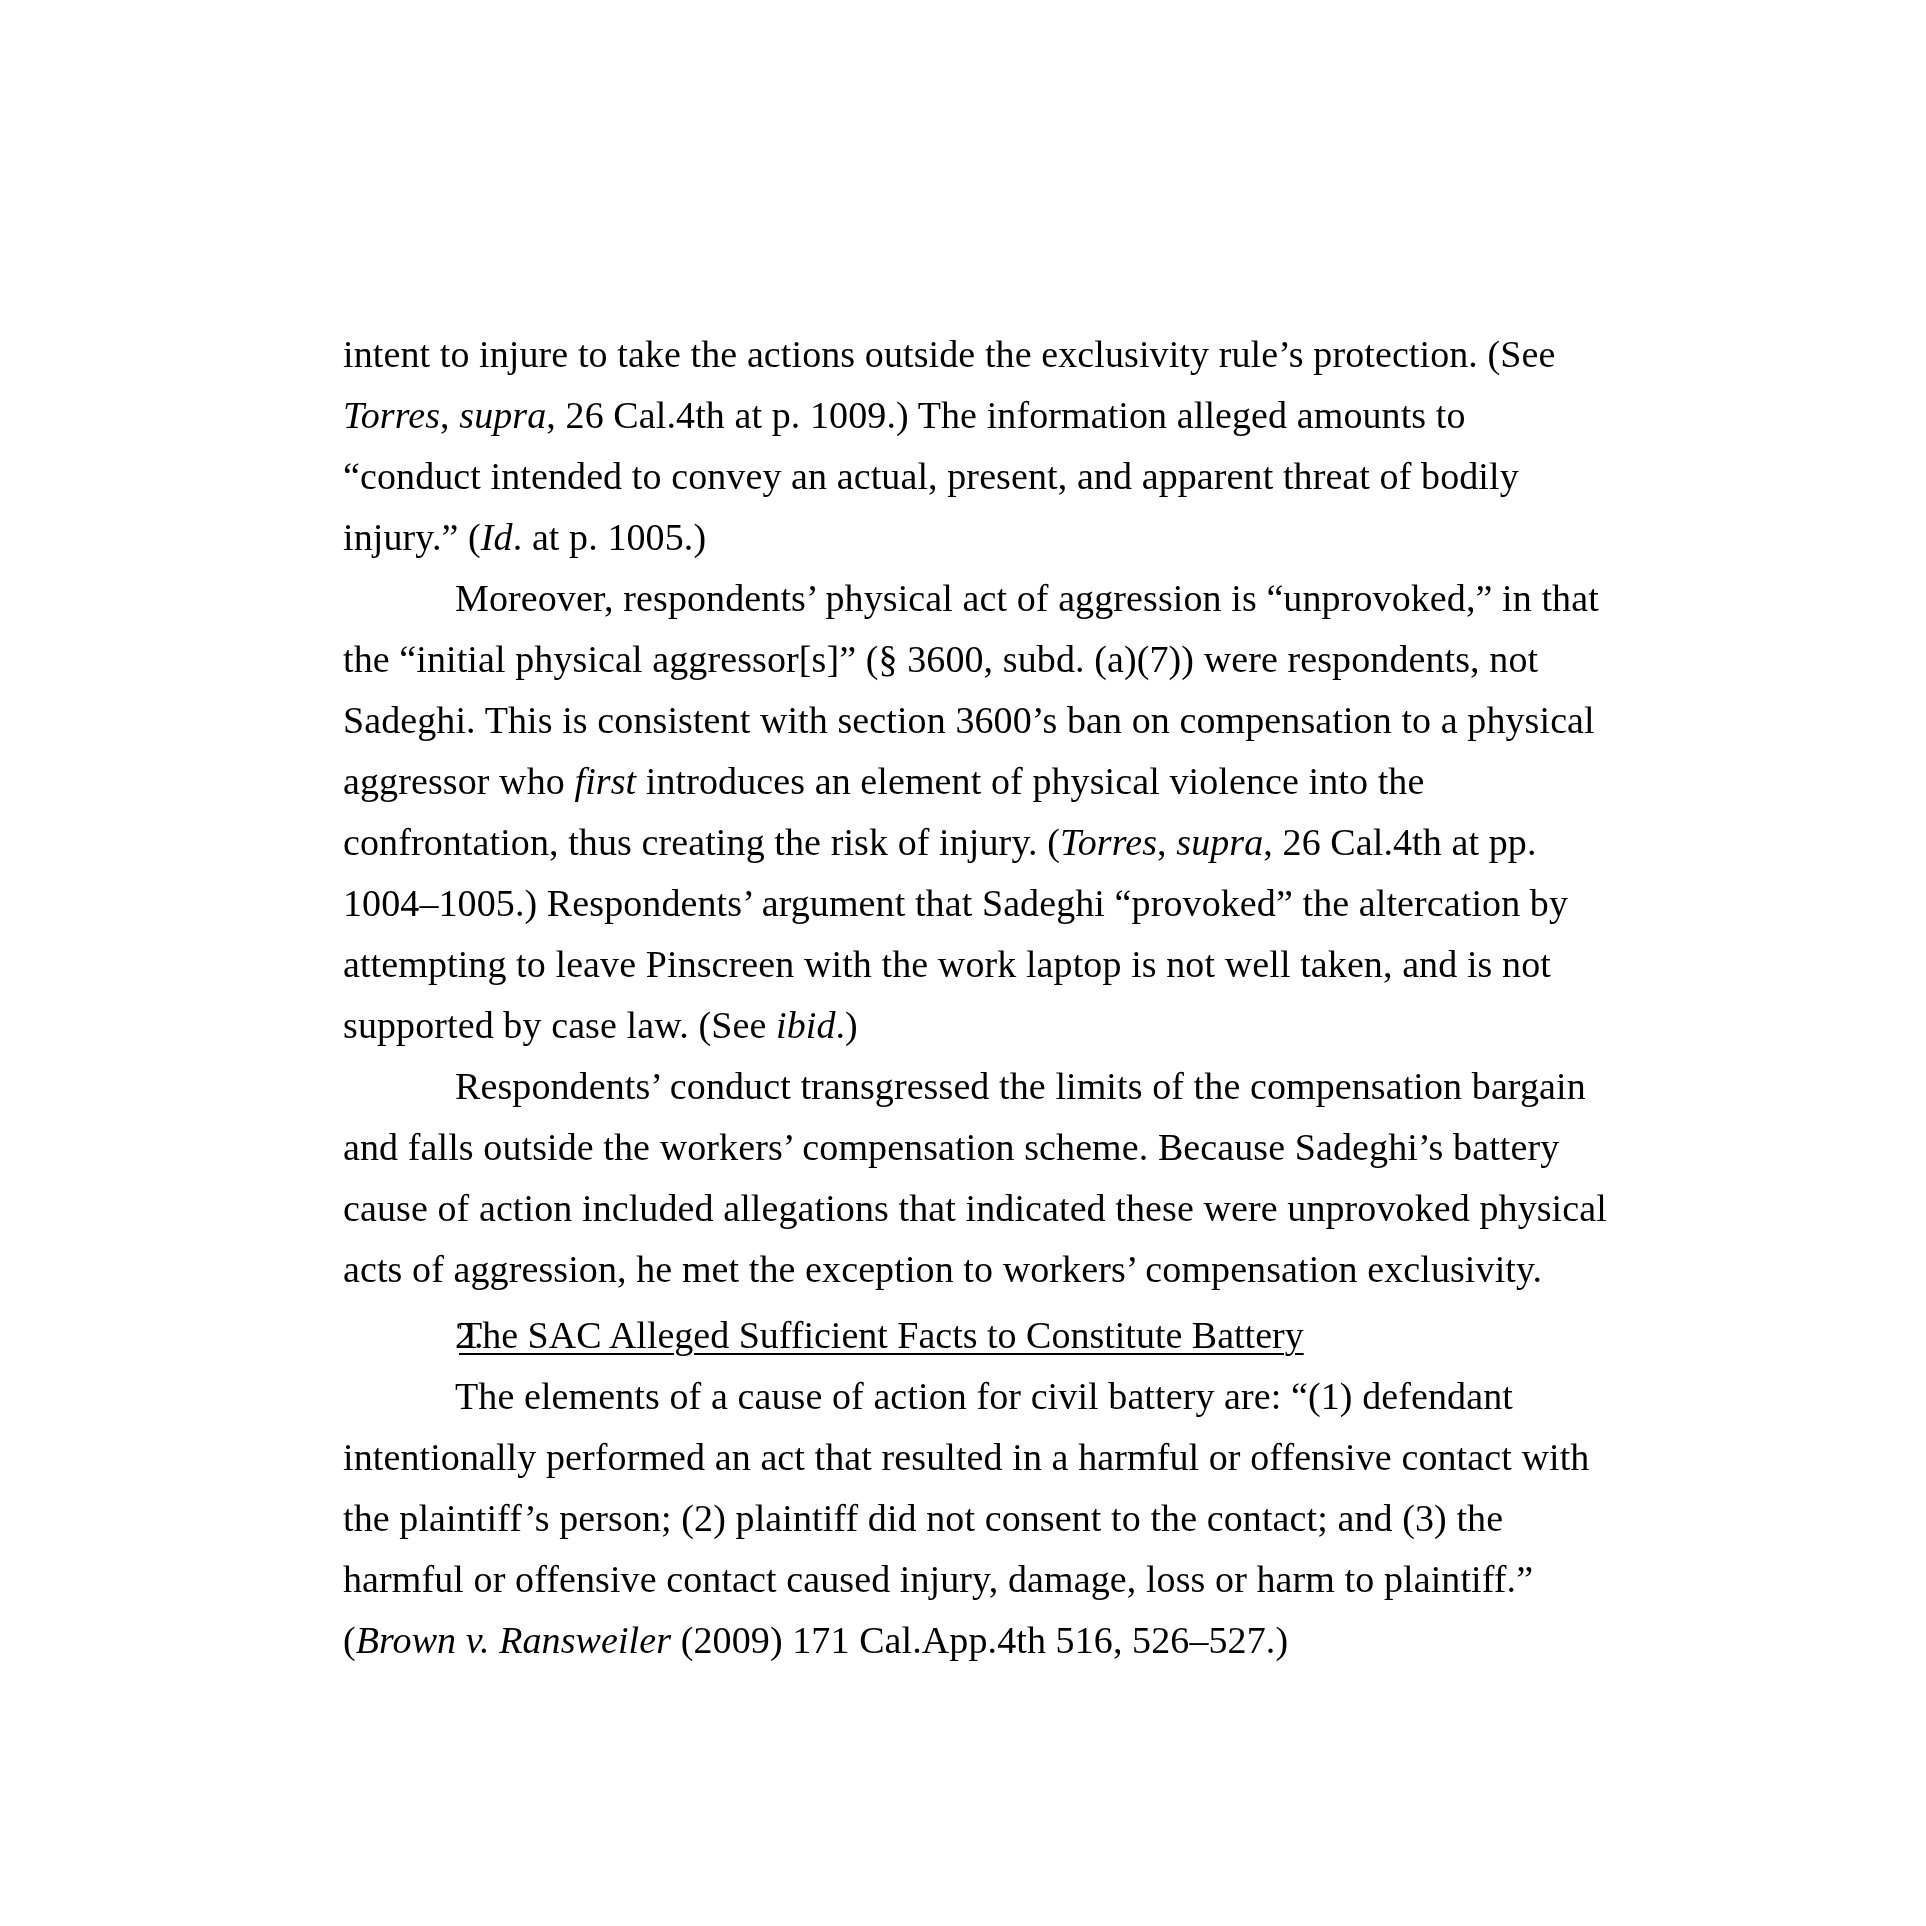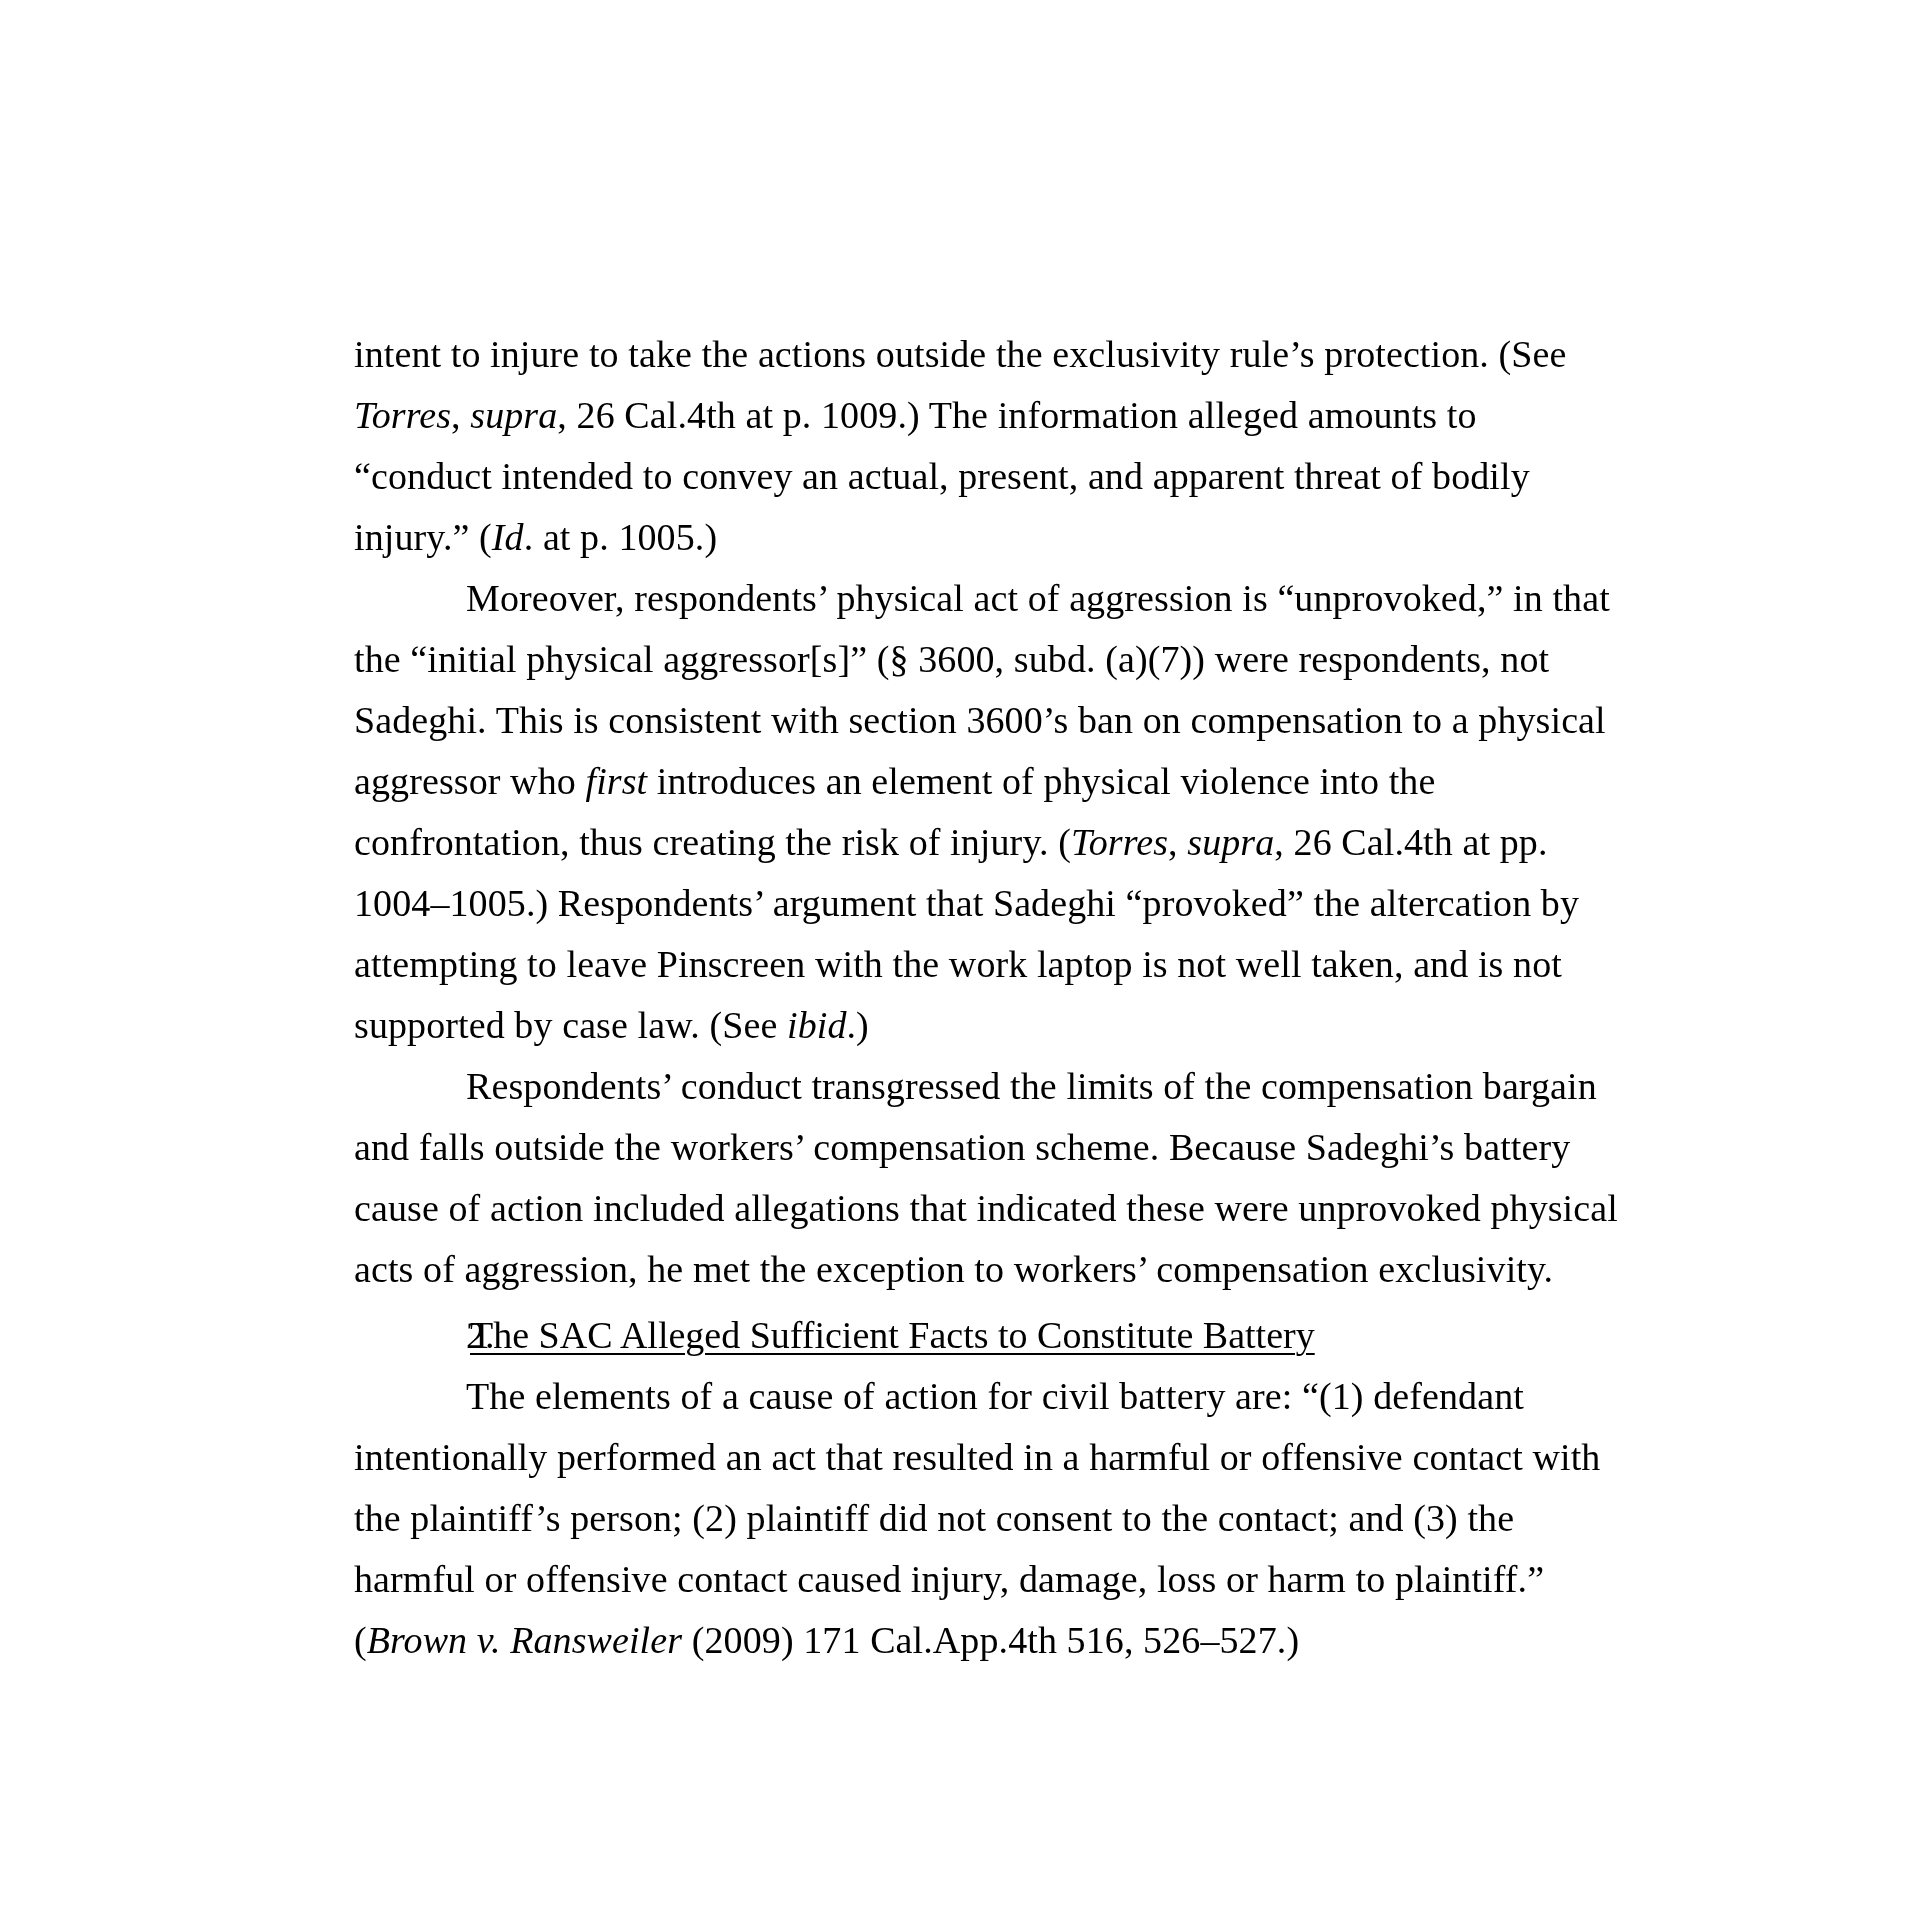--- a/index.html
+++ b/index.html
@@ -17,21 +17,21 @@
   .page {
     position: relative;
     width: 1965px;
     height: 2542px;
     box-sizing: border-box;
     padding: 0;
     background: #ffffff;
   }
   .content {
     position: absolute;
-    left: 354px;
+    left: 343px;
     top: 324px;
     width: 1264px;
   }
   p.body-par {
     margin: 0;
     font-size: 38px;
     line-height: 61px;
     text-align: left;
     letter-spacing: 0.1px;
   }

